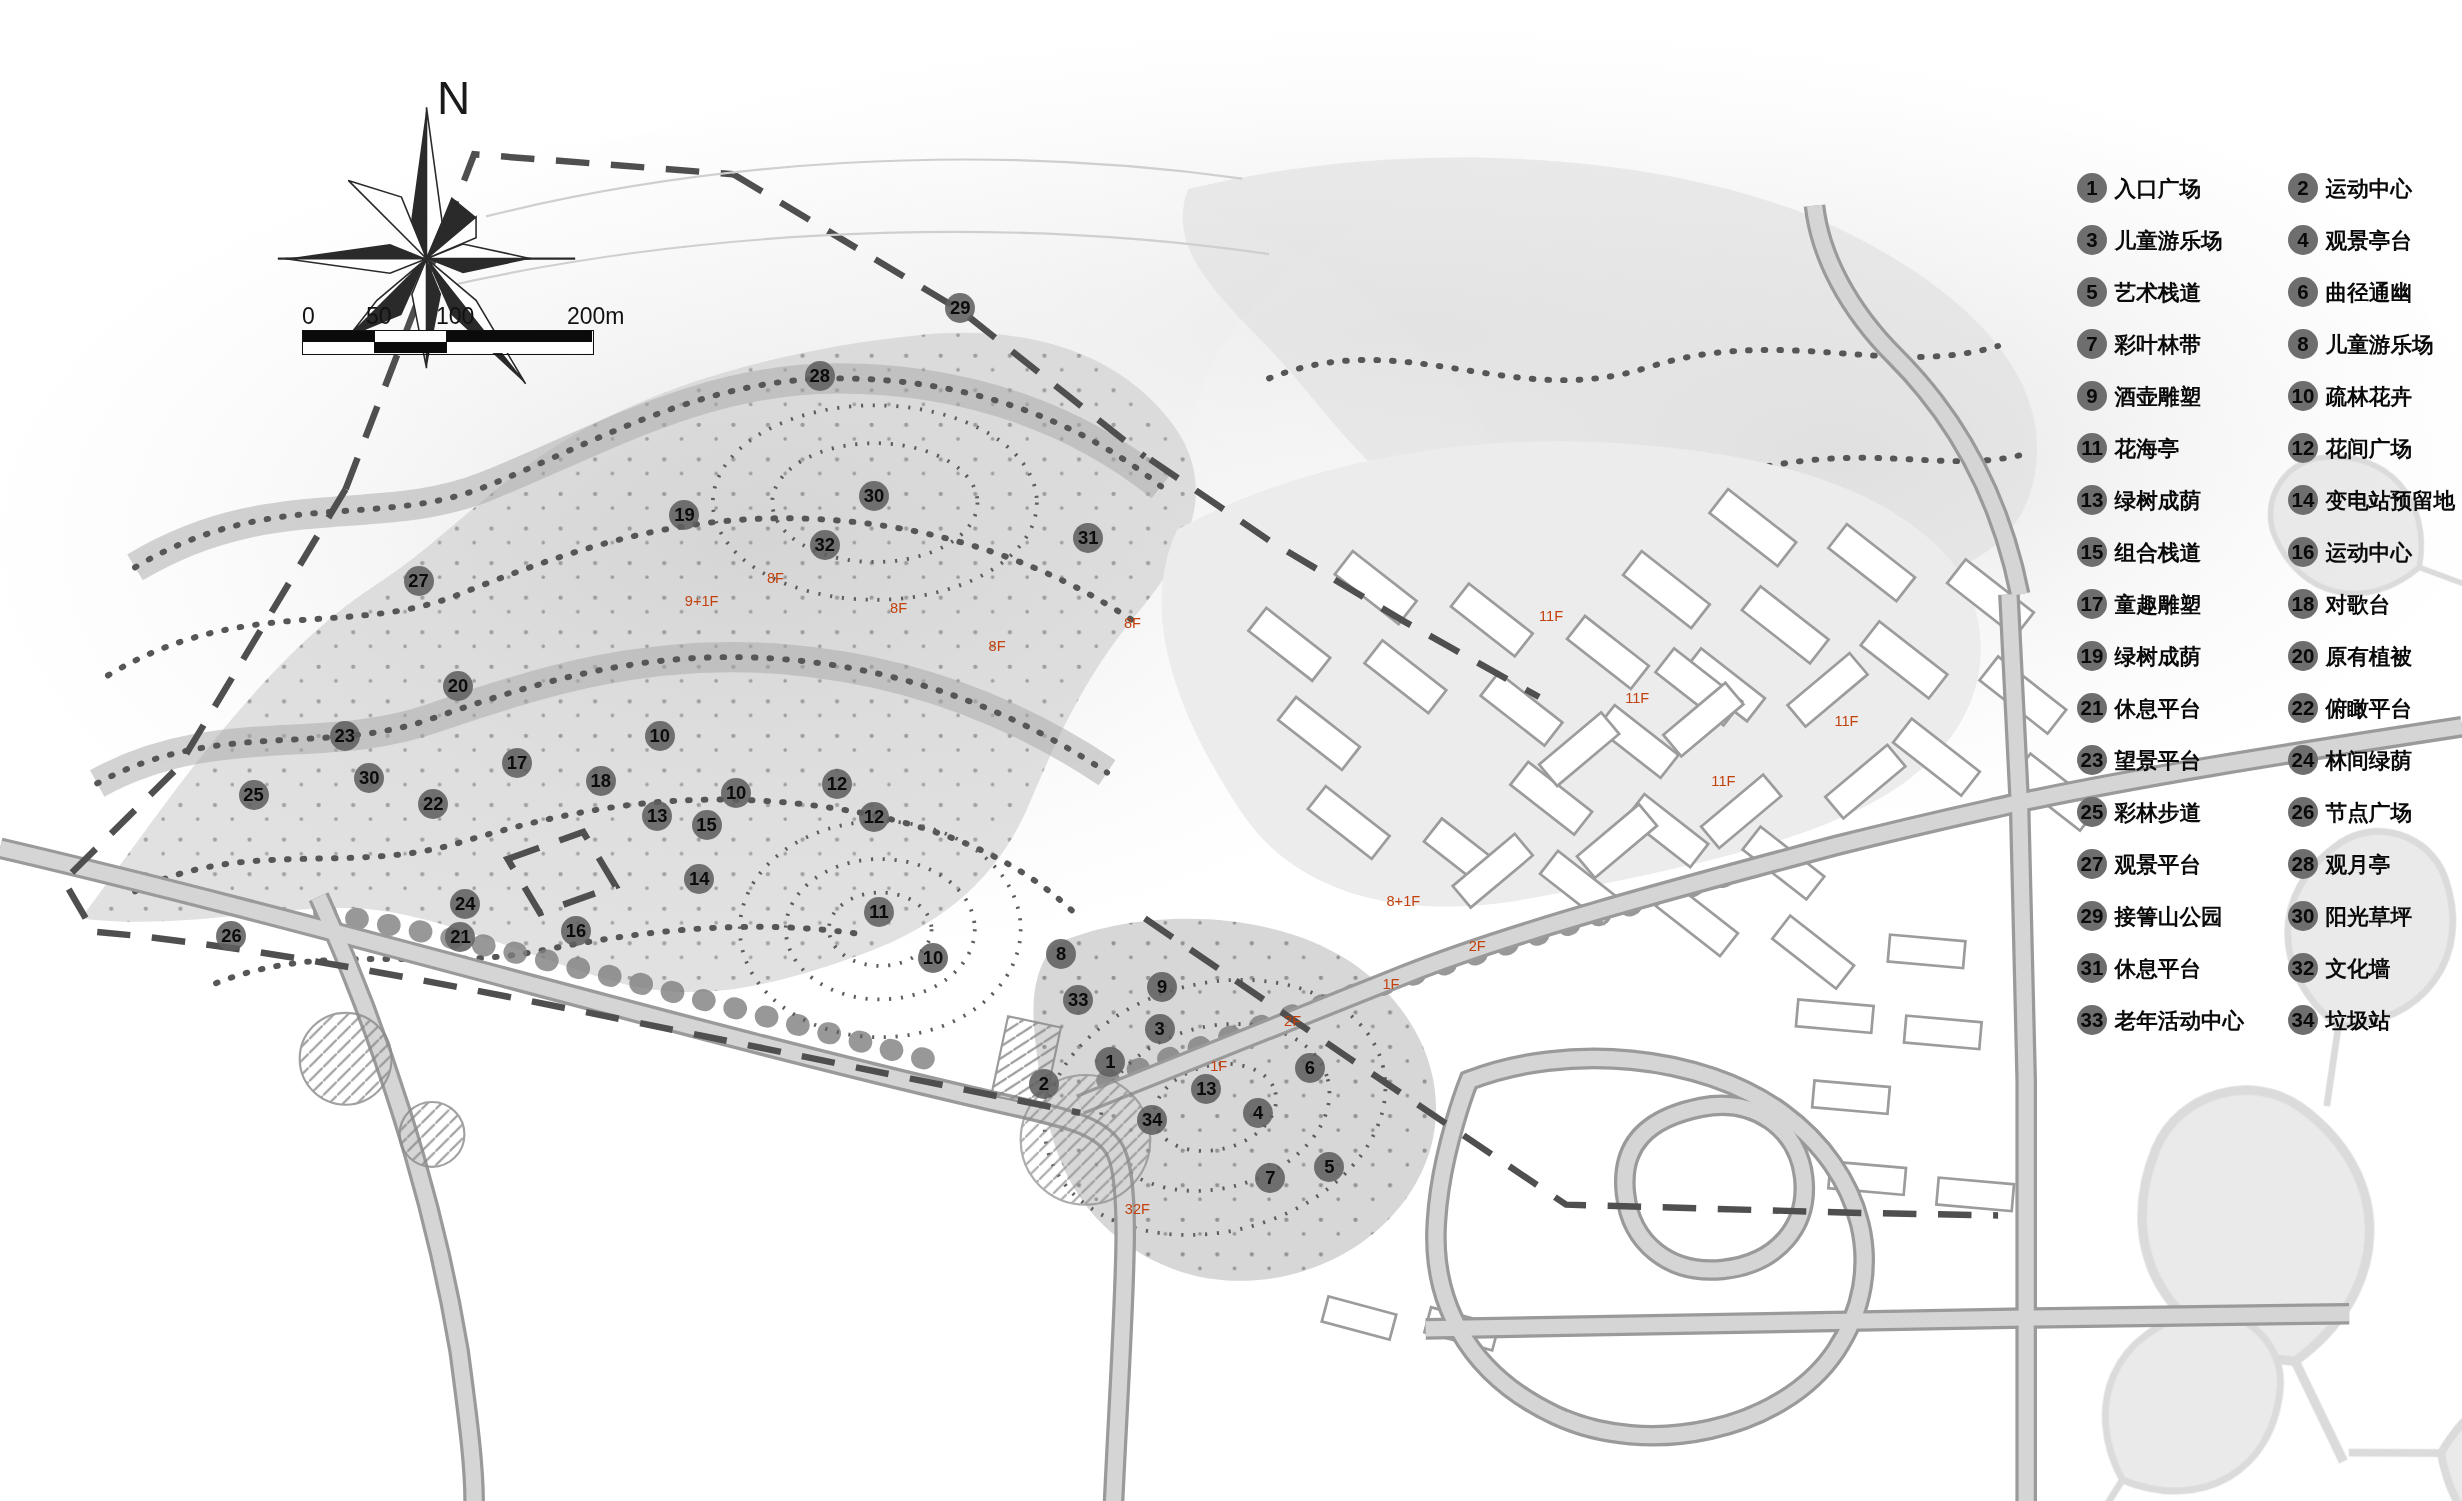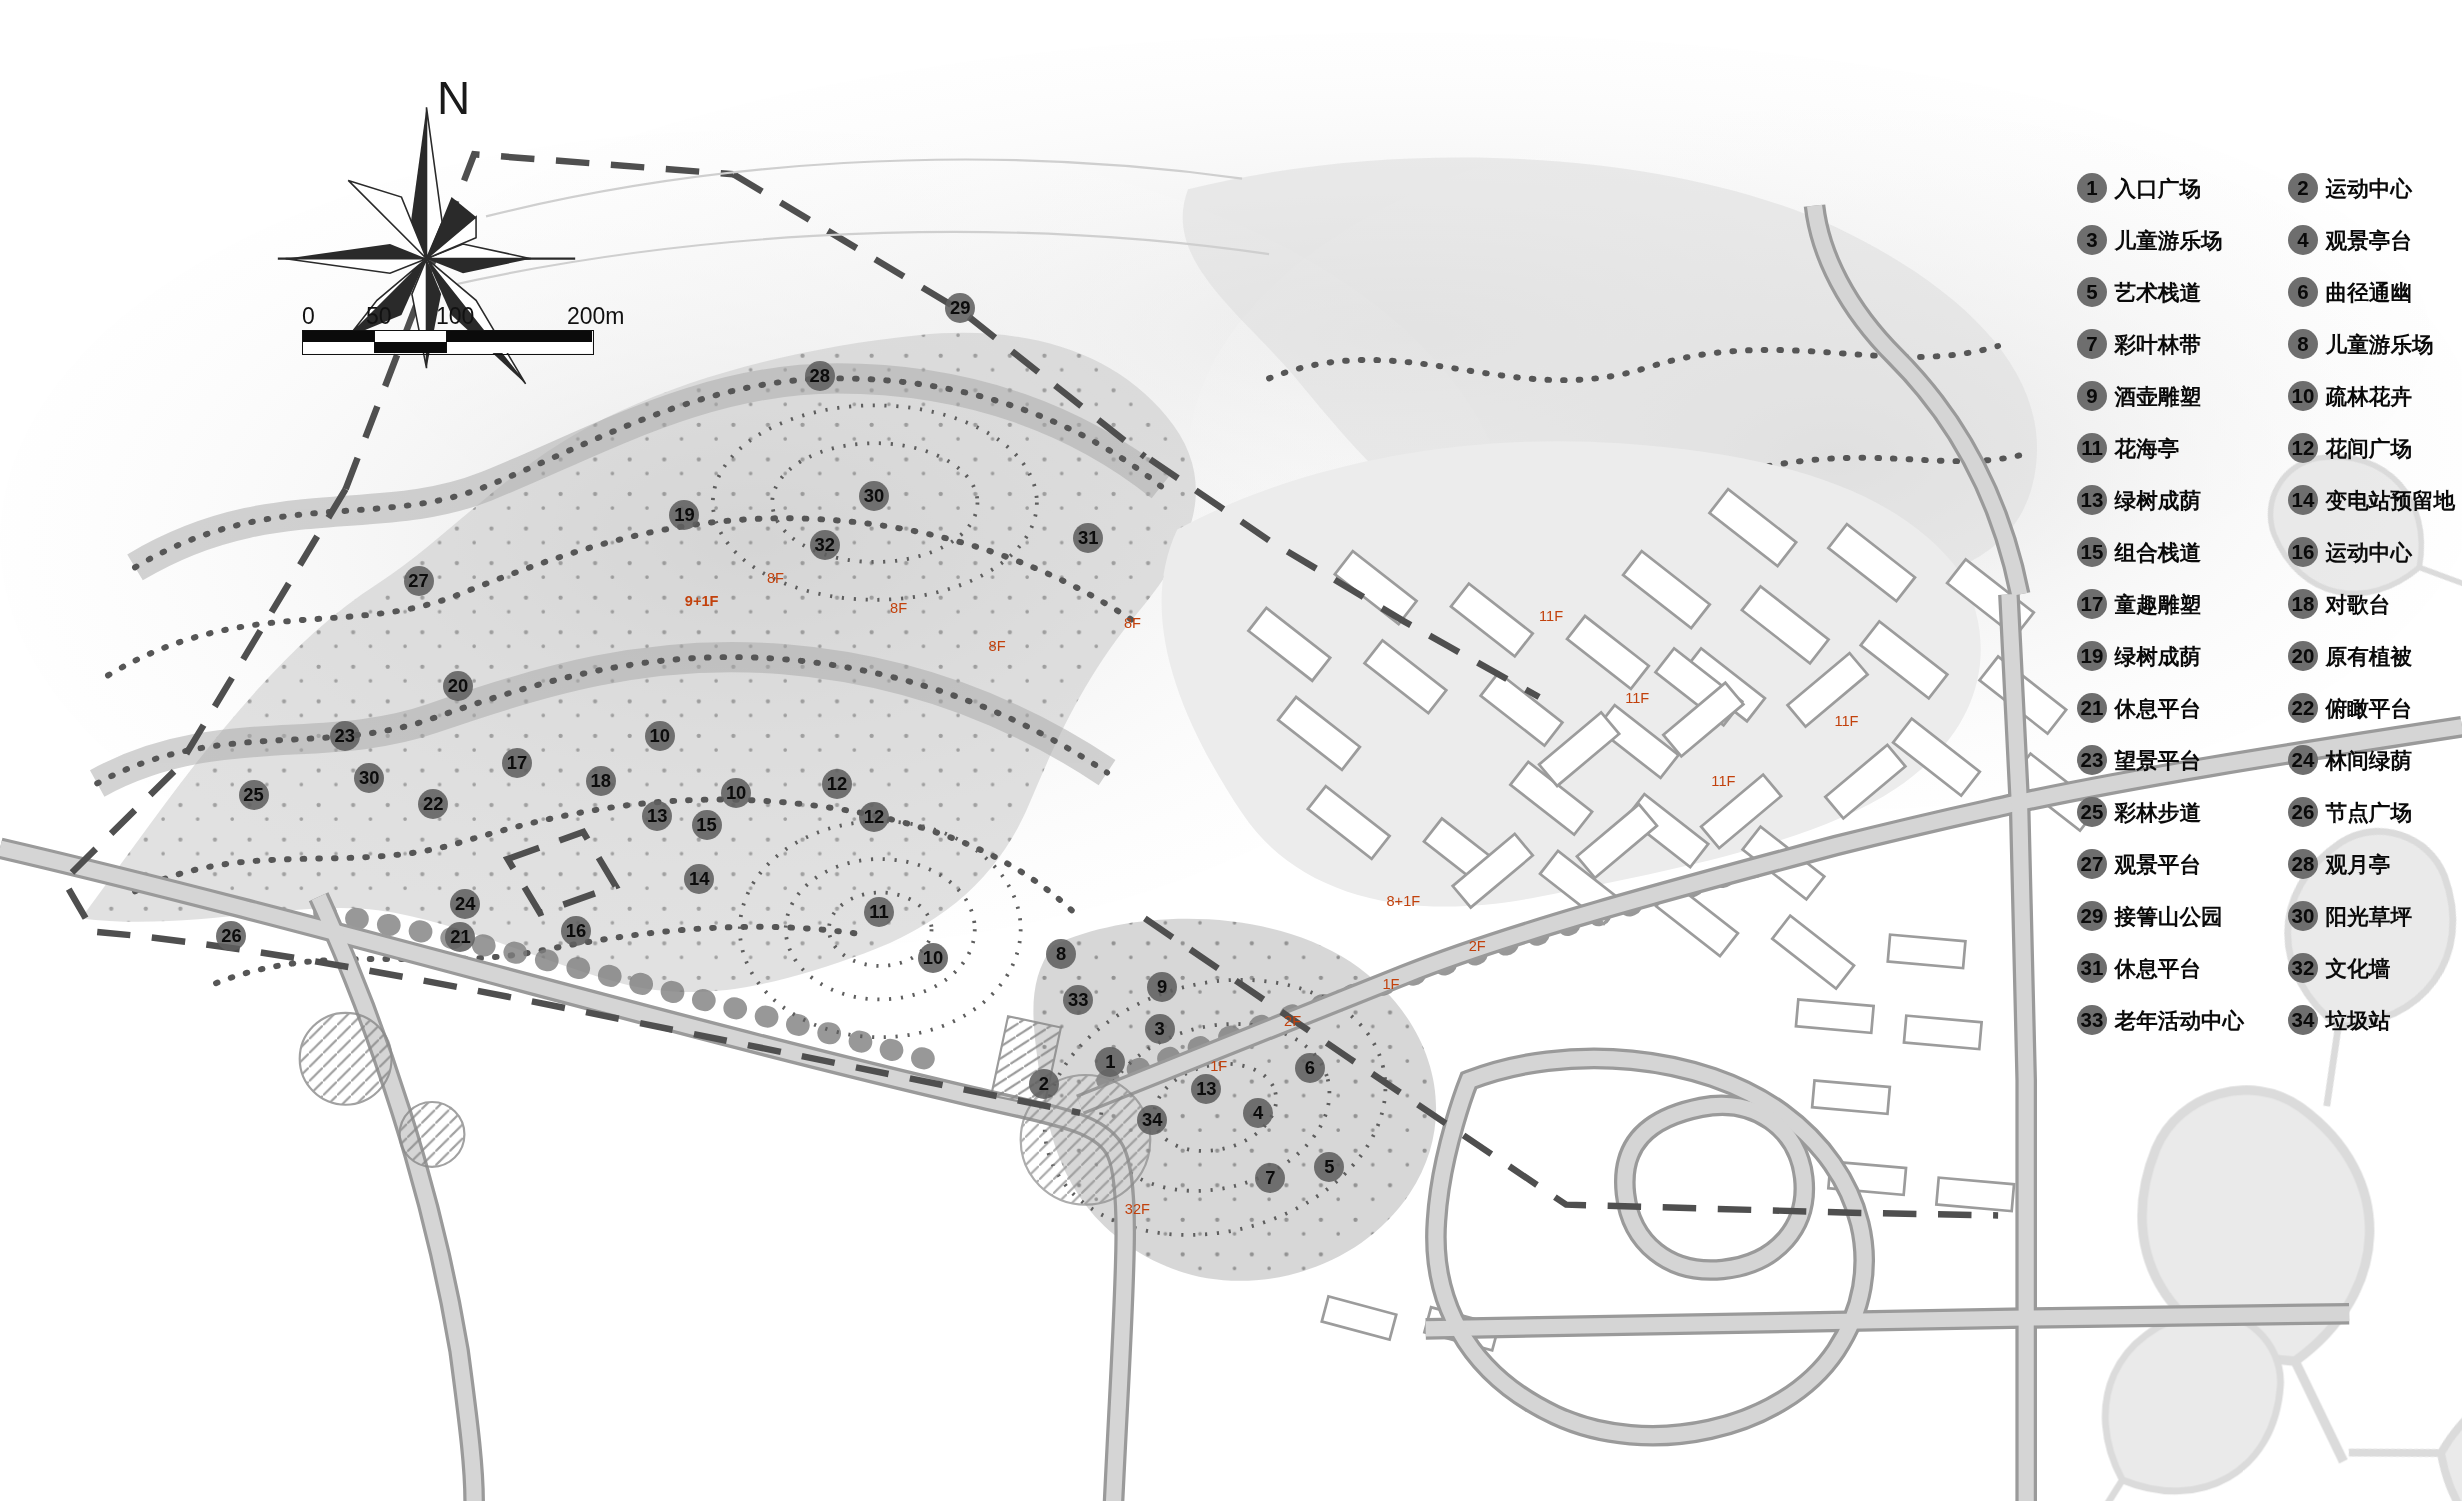--- a/index.html
+++ b/index.html
@@ -311,21 +311,21 @@
       <div class="mk" style="left: 42.4%; top: 72.2%;">2</div>
       <div class="mk" style="left: 53.2%; top: 71.1%;">6</div>
       <div class="mk" style="left: 49%; top: 72.5%;">13</div>
       <div class="mk" style="left: 51.1%; top: 74.1%;">4</div>
       <div class="mk" style="left: 46.8%; top: 74.6%;">34</div>
       <div class="mk" style="left: 54%; top: 77.7%;">5</div>
       <div class="mk" style="left: 51.6%; top: 78.4%;">7</div>
     </div>
 
   <div id="bldg-labels">
-      <div class="bl" style="left: 28.5%; top: 40%; font-weight: bold;">9+1F</div>
+      <div class="bl" style="left: 28.5%; top: 40%;">9+1F</div>
       <div class="bl" style="left: 31.5%; top: 38.5%;">8F</div>
       <div class="bl" style="left: 36.5%; top: 40.5%;">8F</div>
       <div class="bl" style="left: 40.5%; top: 43%;">8F</div>
       <div class="bl" style="left: 46%; top: 41.5%;">8F</div>
       <div class="bl" style="left: 63%; top: 41%;">11F</div>
       <div class="bl" style="left: 66.5%; top: 46.5%;">11F</div>
       <div class="bl" style="left: 70%; top: 52%;">11F</div>
       <div class="bl" style="left: 75%; top: 48%;">11F</div>
       <div class="bl" style="left: 57%; top: 60%;">8+1F</div>
       <div class="bl" style="left: 60%; top: 63%;">2F</div>

